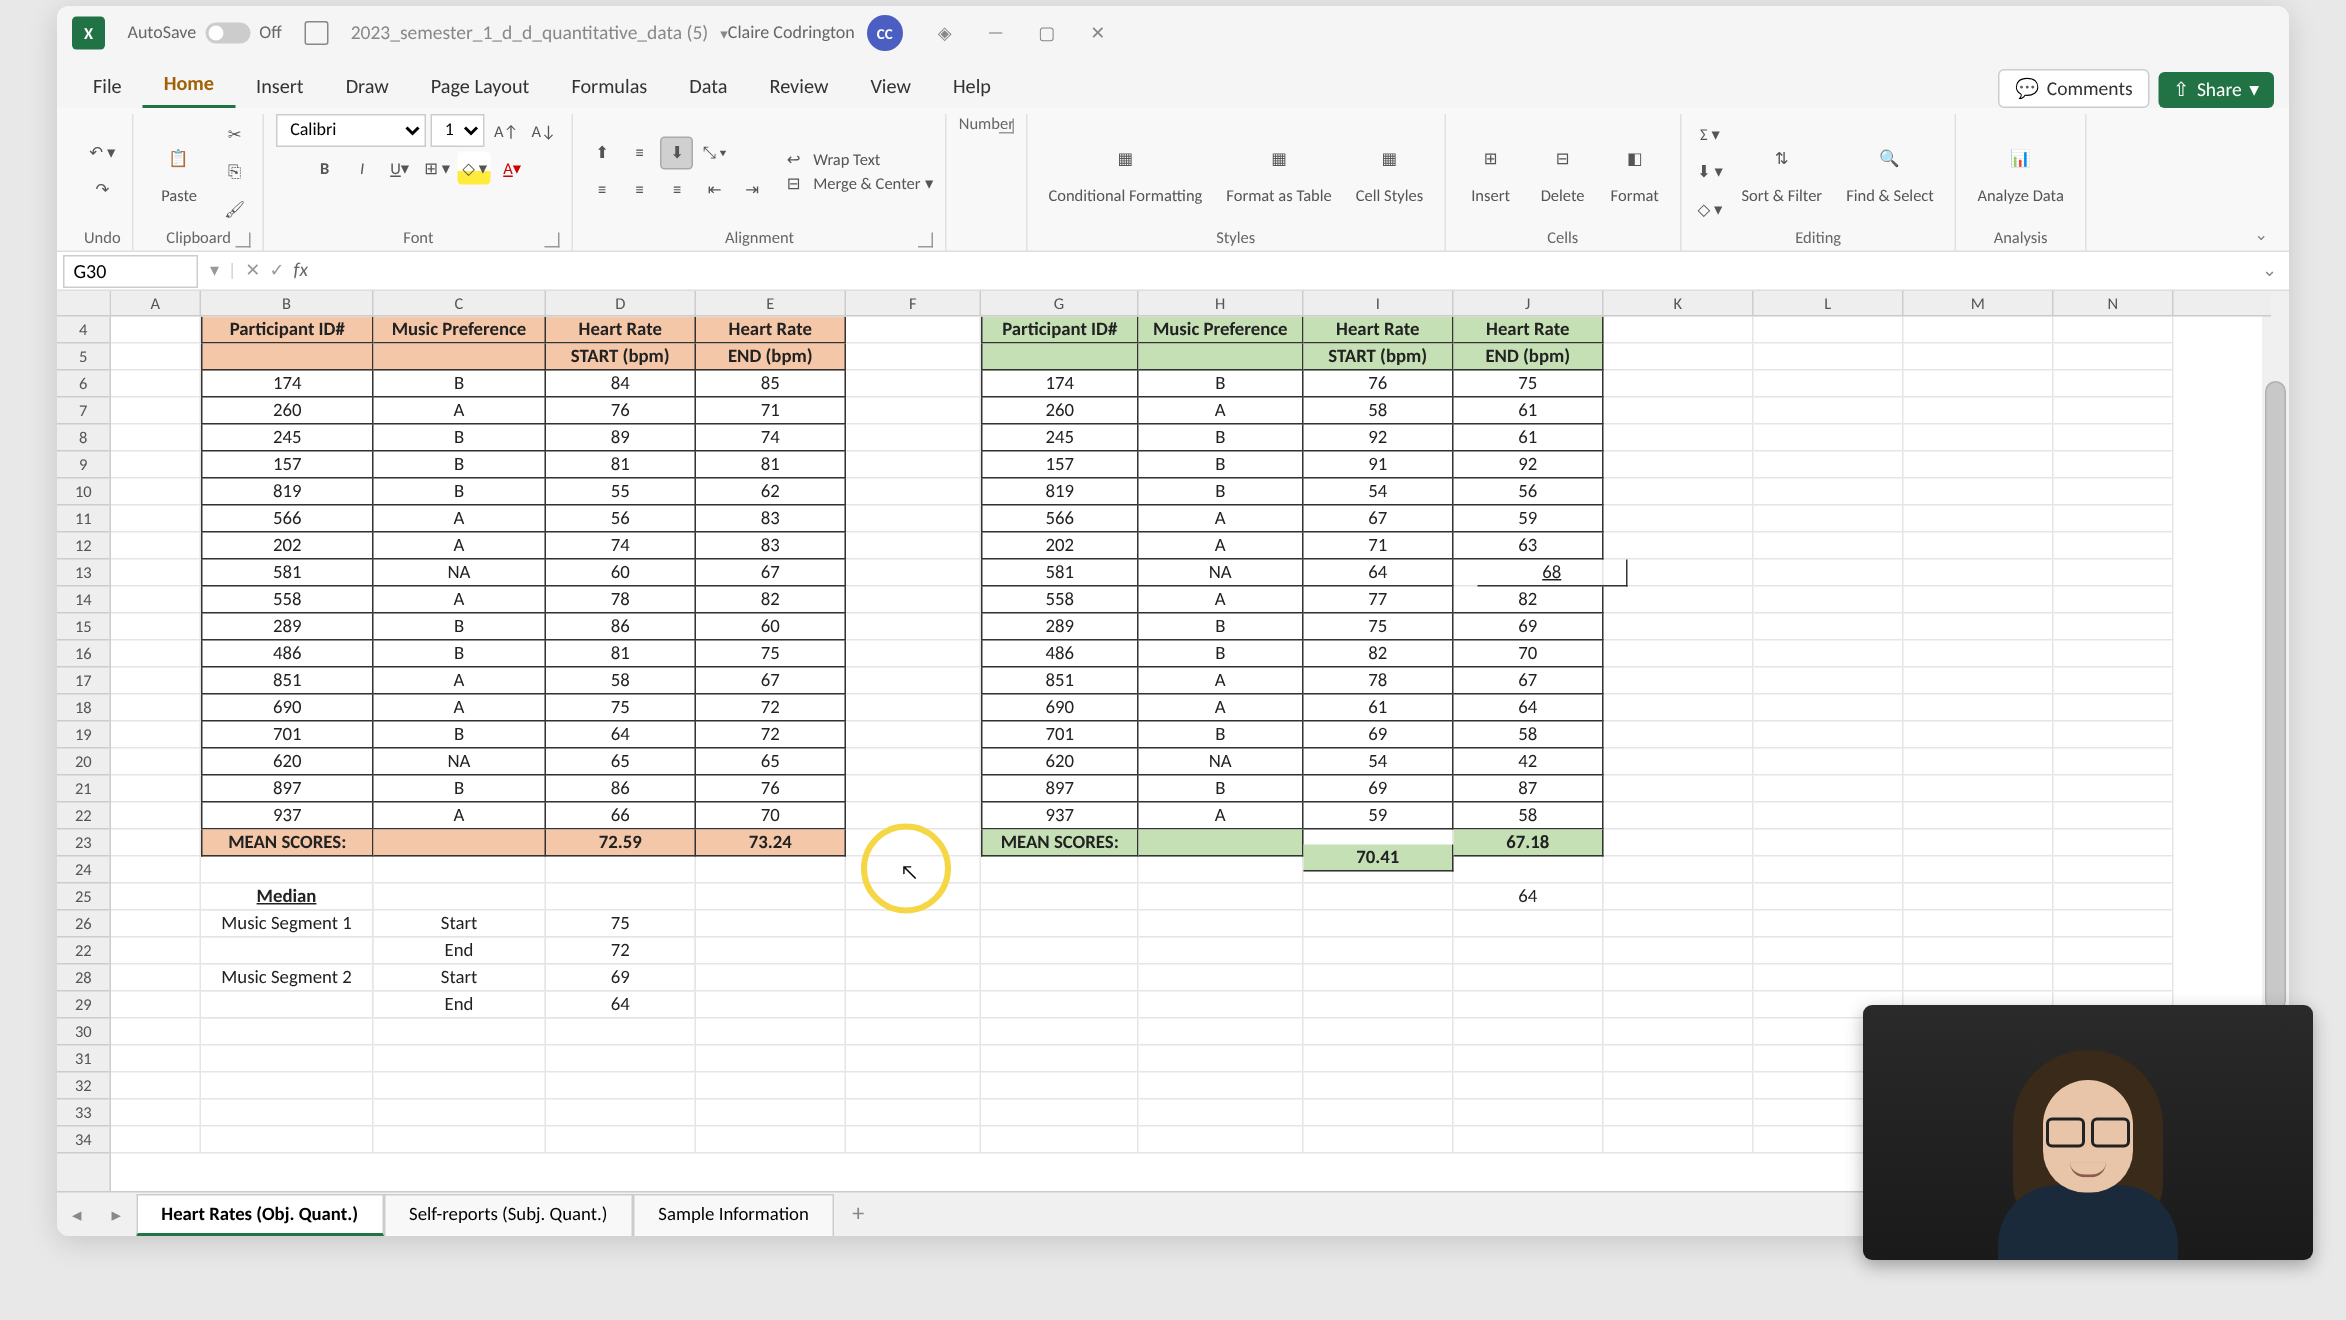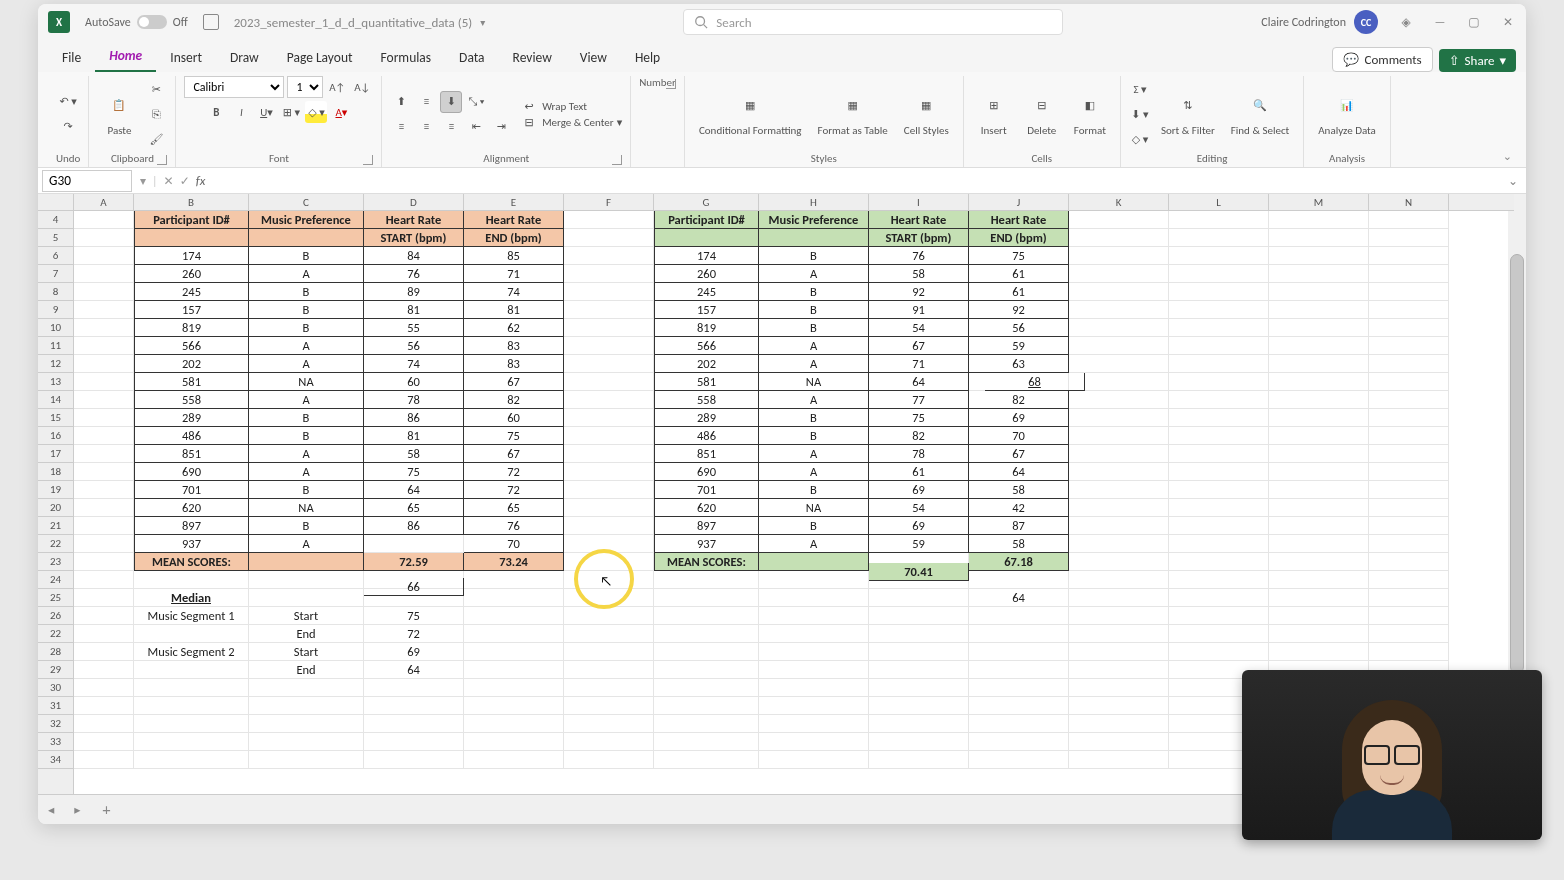--- a/index.html
+++ b/index.html
@@ -19,21 +19,21 @@
 .titlebar .search { width: 380px; height: 26px; background: #fff; border: 1px solid #ddd; border-radius: 4px; display: flex; align-items: center; padding: 0 10px; color: #999; font-size: 13px; }
 .titlebar .search svg { width: 14px; height: 14px; margin-right: 8px; stroke: #999; }
 .titlebar .user { display: flex; align-items: center; gap: 8px; }
 .titlebar .avatar { width: 24px; height: 24px; background: #4a5fc1; color: #fff; border-radius: 50%; display: flex; align-items: center; justify-content: center; font-size: 10px; font-weight: bold; }
 .titlebar .winbtns { display: flex; gap: 18px; margin-left: 20px; color: #888; }
 .titlebar .winbtns span { cursor: pointer; width: 16px; text-align: center; }
 
 
 .menutabs { height: 32px; display: flex; align-items: flex-end; padding: 0 10px; font-size: 13.5px; color: #333; }
 .menutabs .tab { padding: 6px 14px; cursor: pointer; }
-.menutabs .tab.active { font-weight: 600; border-bottom: 2.5px solid #217346; color: #a21caf; font-style: italic; }
+.menutabs .tab.active { font-weight: 600; border-bottom: 2.5px solid #217346; color: #a16207; }
 .menutabs .spacer { flex: 1; }
 .menutabs .comments-btn { border: 1px solid #ccc; padding: 4px 10px; border-radius: 4px; margin-right: 6px; display: flex; align-items: center; gap: 5px; font-size: 13px; background: #fff; }
 .menutabs .share-btn { background: #217346; color: #fff; padding: 4px 10px; border-radius: 4px; display: flex; align-items: center; gap: 5px; font-size: 13px; }
 
 
 .ribbon { height: 96px; background: #f8f8f8; border-bottom: 1px solid #ddd; display: flex; padding: 4px 10px 0; font-size: 11px; color: #555; }
 .ribbon .group { display: flex; flex-direction: column; align-items: center; padding: 0 8px; border-right: 1px solid #e0e0e0; }
 .ribbon .group:last-child { border-right: none; }
 .ribbon .group-body { flex: 1; display: flex; align-items: center; gap: 4px; }
 .ribbon .group-label { font-size: 11px; color: #666; padding-bottom: 2px; position: relative; width: 100%; text-align: center; }
@@ -112,29 +112,20 @@
   <div class="titlebar">
     <div class="xl-icon">X</div>
     <div class="autosave">
       <span>AutoSave</span>
       <span class="toggle-off"></span>
       <span>Off</span>
     </div>
     <div class="save-ico"></div>
     <div class="filename">2023_semester_1_d_d_quantitative_data (5)</div>
     <span class="drop">▾</span>
-    <div class="search-wrap">
-      <div class="search">
-        <svg viewBox="0 0 16 16" fill="none">
-            <circle cx="7" cy="7" r="5" stroke="currentColor" stroke-width="1.5"></circle>
-            <line x1="11" y1="11" x2="15" y2="15" stroke="currentColor" stroke-width="1.5"></line>
-          </svg>
-        <span>Search</span>
-      </div>
-    </div>
     <div class="user">
       <span>Claire Codrington</span>
       <div class="avatar">CC</div>
     </div>
     <div class="winbtns">
       <span>◈</span>
       <span>—</span>
       <span>▢</span>
       <span>✕</span>
     </div>
@@ -869,21 +860,21 @@
         <div class="cell tbl first-col" style="position: absolute; left: 60px; top: 288px; width: 115px; height: 18px;">620</div>
         <div class="cell tbl" style="position: absolute; left: 175px; top: 288px; width: 115px; height: 18px;">NA</div>
         <div class="cell tbl" style="position: absolute; left: 290px; top: 288px; width: 100px; height: 18px;">65</div>
         <div class="cell tbl" style="position: absolute; left: 390px; top: 288px; width: 100px; height: 18px;">65</div>
         <div class="cell tbl first-col" style="position: absolute; left: 60px; top: 306px; width: 115px; height: 18px;">897</div>
         <div class="cell tbl" style="position: absolute; left: 175px; top: 306px; width: 115px; height: 18px;">B</div>
         <div class="cell tbl" style="position: absolute; left: 290px; top: 306px; width: 100px; height: 18px;">86</div>
         <div class="cell tbl" style="position: absolute; left: 390px; top: 306px; width: 100px; height: 18px;">76</div>
         <div class="cell tbl first-col" style="position: absolute; left: 60px; top: 324px; width: 115px; height: 18px;">937</div>
         <div class="cell tbl" style="position: absolute; left: 175px; top: 324px; width: 115px; height: 18px;">A</div>
-        <div class="cell tbl" style="position: absolute; left: 290px; top: 324px; width: 100px; height: 18px; margin-top: 43px;">66</div>
+        <div class="cell tbl" style="position: absolute; left: 290px; top: 324px; width: 100px; height: 18px;">66</div>
         <div class="cell tbl" style="position: absolute; left: 390px; top: 324px; width: 100px; height: 18px;">70</div>
         <div class="cell tbl mean-peach first-col" style="position: absolute; left: 60px; top: 342px; width: 115px; height: 18px;">MEAN SCORES:</div>
         <div class="cell tbl mean-peach" style="position: absolute; left: 175px; top: 342px; width: 115px; height: 18px;"></div>
         <div class="cell tbl mean-peach" style="position: absolute; left: 290px; top: 342px; width: 100px; height: 18px;">72.59</div>
         <div class="cell tbl mean-peach" style="position: absolute; left: 390px; top: 342px; width: 100px; height: 18px;">73.24</div>
         <div class="cell tbl hdr-green first-col" style="position: absolute; left: 580px; top: 0px; width: 105px; height: 18px;">Participant ID#</div>
         <div class="cell tbl hdr-green" style="position: absolute; left: 685px; top: 0px; width: 110px; height: 18px;">Music Preference</div>
         <div class="cell tbl hdr-green" style="position: absolute; left: 795px; top: 0px; width: 100px; height: 18px;">Heart Rate</div>
         <div class="cell tbl hdr-green" style="position: absolute; left: 895px; top: 0px; width: 100px; height: 18px;">Heart Rate</div>
         <div class="cell tbl hdr-green first-col" style="position: absolute; left: 580px; top: 18px; width: 105px; height: 18px;"></div>
@@ -980,20 +971,25 @@
     <div class="vscroll">
         <div class="thumb"></div>
       </div>
     <div class="highlight-circle" id="hl" style="left: 536px; top: 355px;"></div>
     <div class="cursor-arrow" id="cur" style="left: 562px; top: 379px;">↖</div>
   </div>
 
   <div class="sheettabs" id="sheettabs">
     <span class="nav">◂</span>
     <span class="nav">▸</span>
+    <div id="stabs-holder" style="display:flex">
+        <div class="stab active">Heart Rates (Obj. Quant.)</div>
+        <div class="stab">Self-reports (Subj. Quant.)</div>
+        <div class="stab">Sample Information</div>
+      </div>
     <span class="add">+</span>
     <div class="hscroll">
       <span style="margin-right:8px;color:#888">⋮</span>
       <span style="color:#888">◂</span>
       <div class="track">
           <div class="thumb"></div>
         </div>
       <span style="color:#888">▸</span>
     </div>
   </div>

